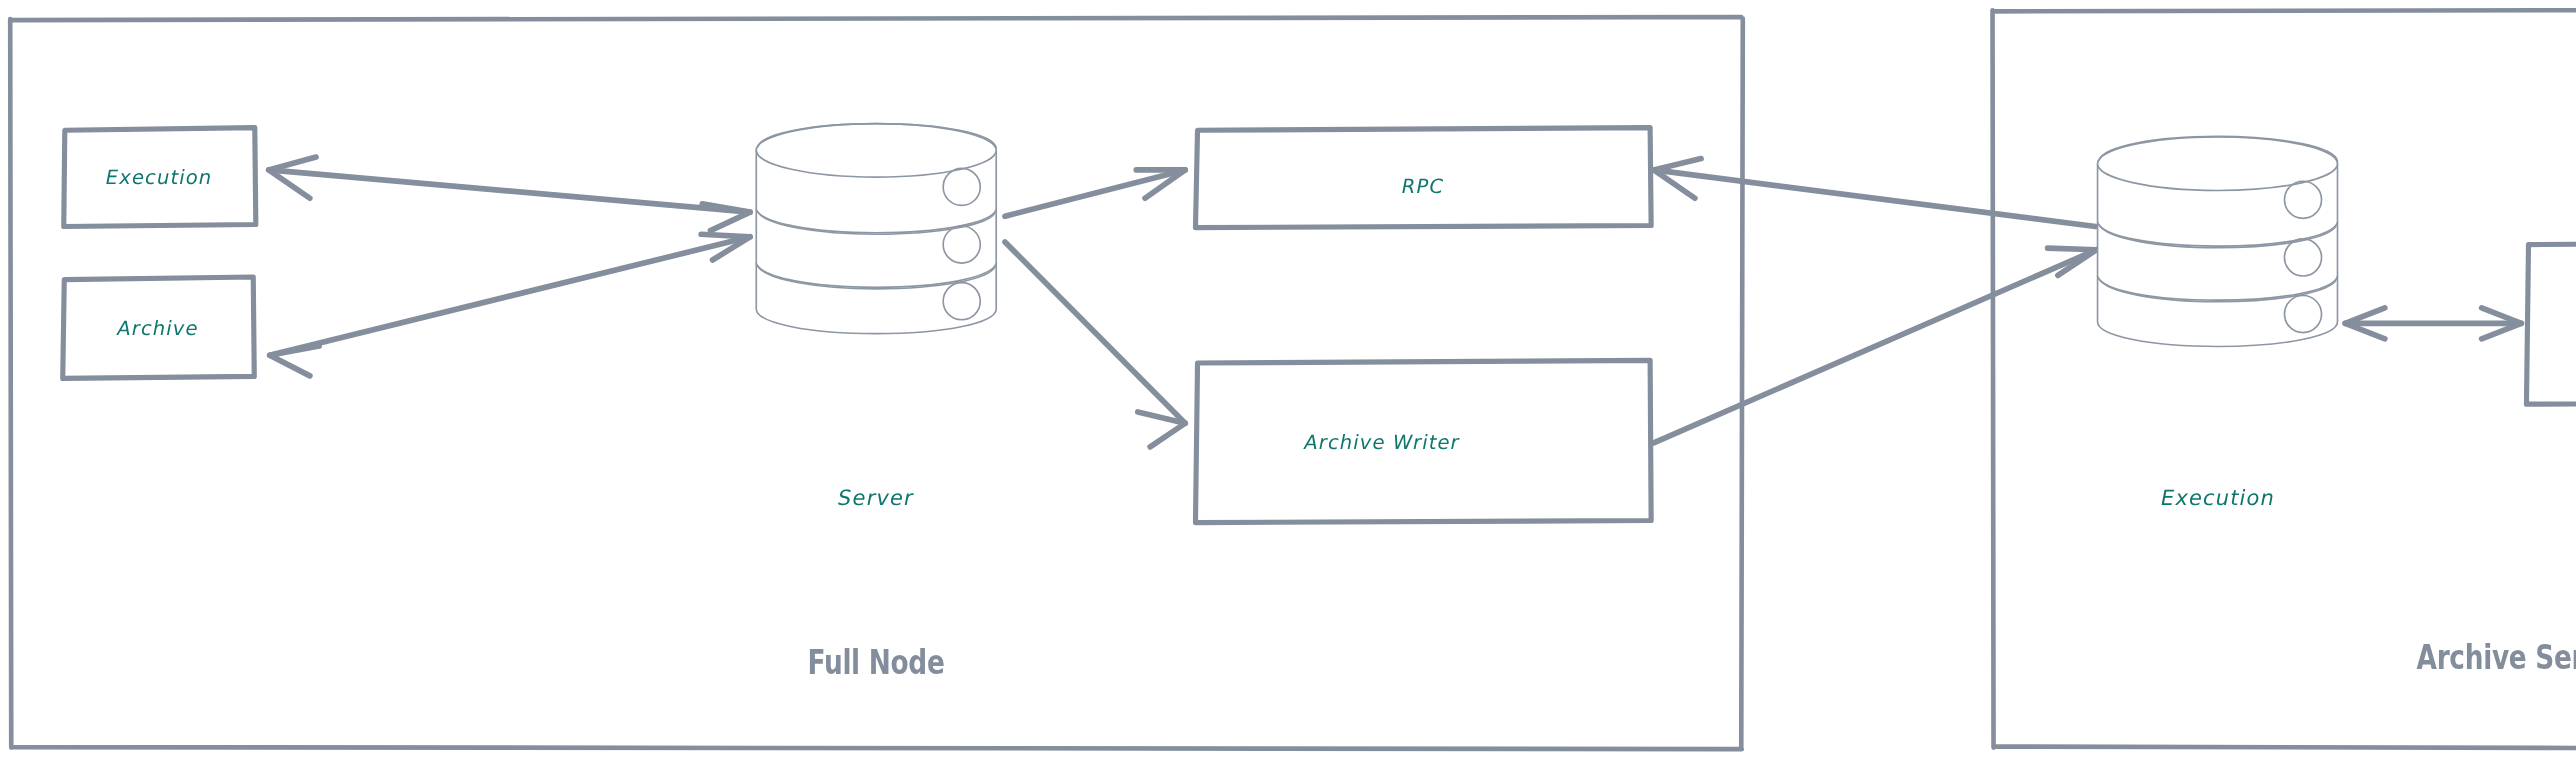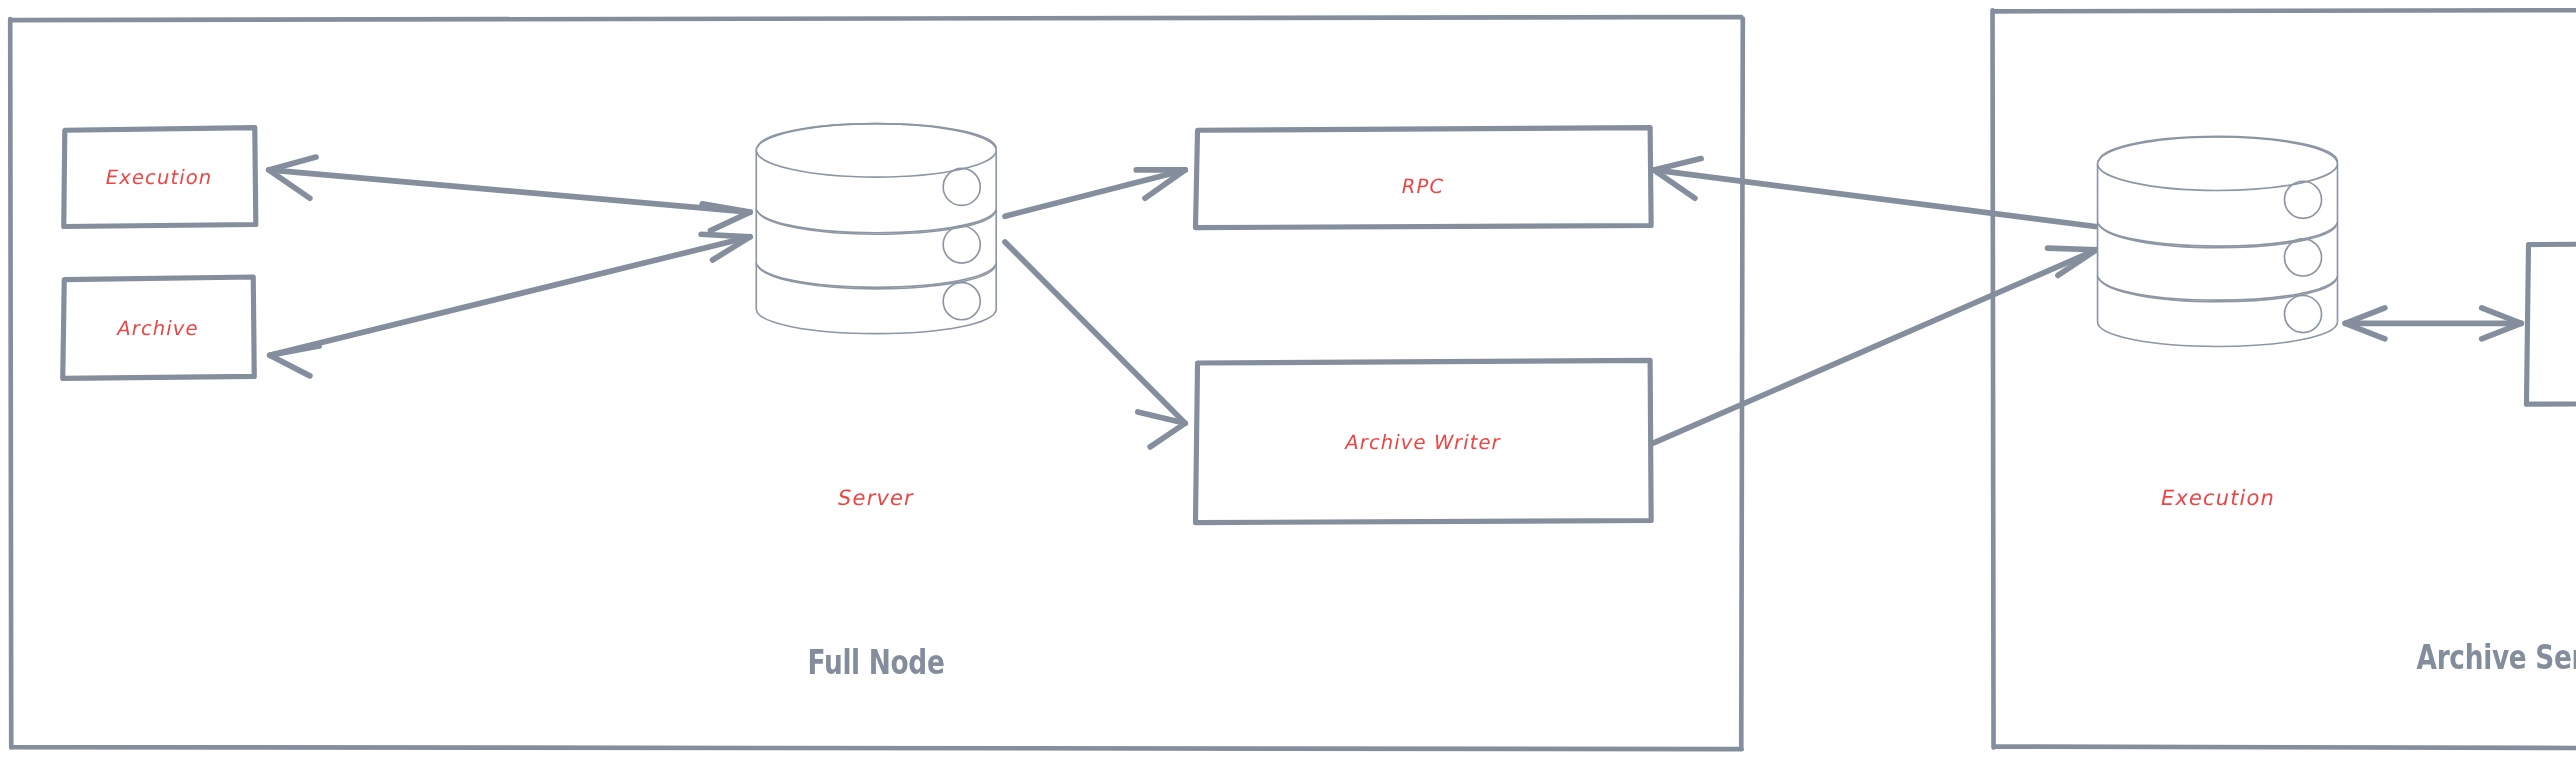--- a/index.html
+++ b/index.html
@@ -14,21 +14,21 @@
   }
   #stage svg.layer{
     position:absolute;
     top:0;left:0;
     width:3067px;
     height:761px;
     pointer-events:none;
   }
   .hand-label{
     position:absolute;
-    color:#ef4444;
+    color:#0f766e;
     font-family:"DejaVu Sans",sans-serif;
     font-style:italic;
     letter-spacing:0.055em;
     white-space:nowrap;
     transform:translate(-50%,-50%);
     pointer-events:auto;
     text-rendering:geometricPrecision;
   }
   .node-label{ font-size:19.6px; }
   .db-label{ font-size:21px; }
@@ -175,21 +175,21 @@
   </svg>
 
   <div class="hand-label node-label" style="left:159px; top:177px;">Execution</div>
 
   <div class="hand-label node-label" style="left:158px; top:328px;">Archive</div>
 
   <div class="hand-label db-label" style="left:876px; top:498px;">Server</div>
 
   <div class="hand-label node-label" style="left:1423px; top:186px;">RPC</div>
 
-  <div class="hand-label node-label" style="left:1423px; top:442px;">Archive Writer</div>
+  <div class="hand-label node-label" style="left:1382px; top:442px;">Archive Writer</div>
 
   <div class="hand-label db-label" style="left:2218px; top:498px;">Execution</div>
 
   <div class="zone-title" style="left:876px; top:662px;">Full Node</div>
 
   <div class="zone-title" style="left:2524px; top:657px;">Archive Server</div>
 
 </div>
 
 

